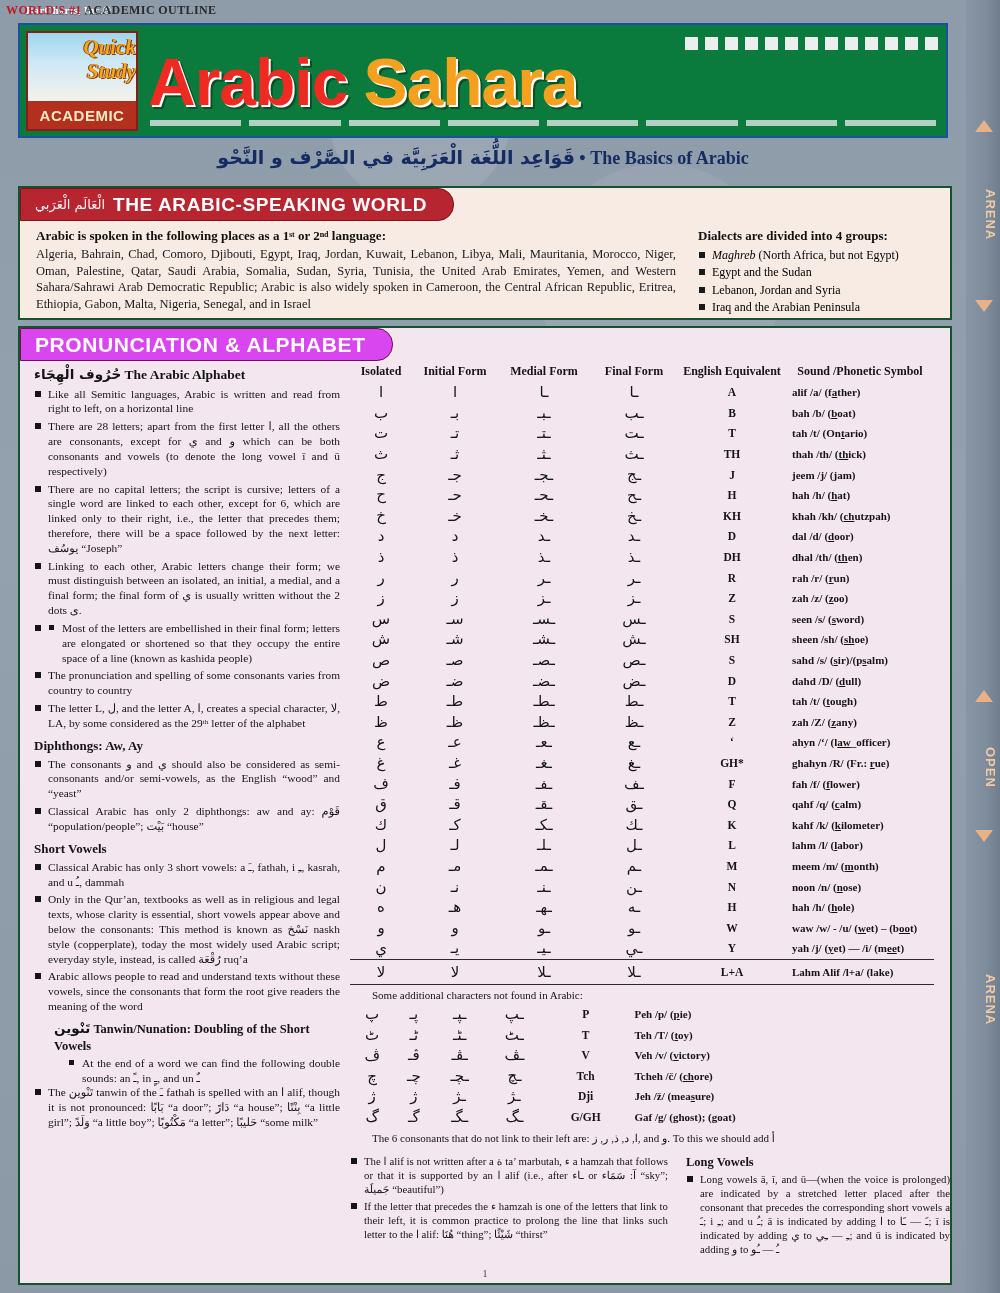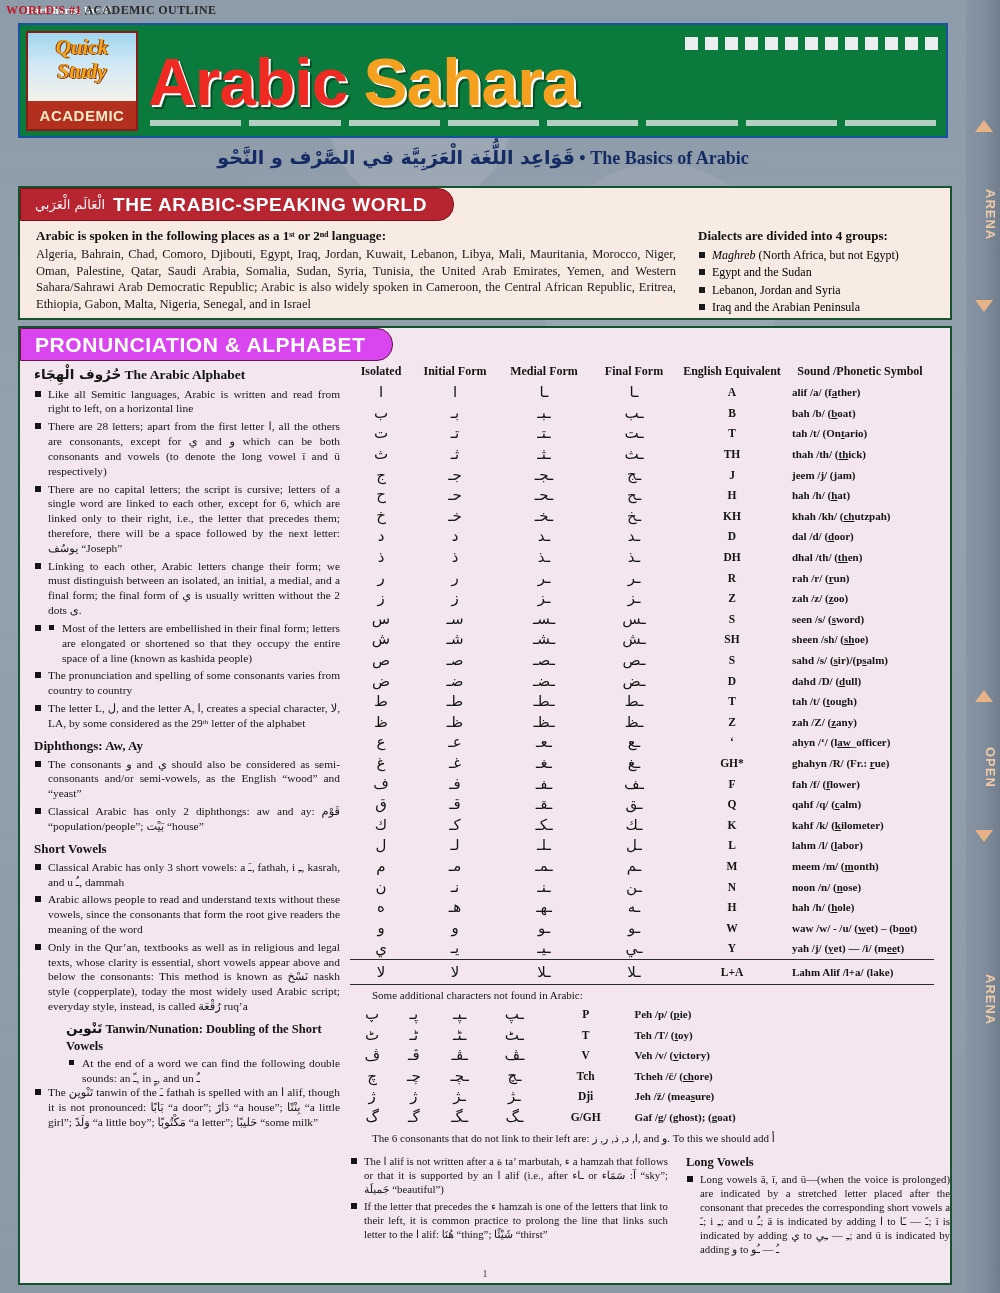--- a/index.html
+++ b/index.html
@@ -48,21 +48,21 @@
       linear-gradient(90deg, rgba(255,255,255,.10) 0 4%, rgba(0,0,0,0) 4.2%),
       repeating-linear-gradient(90deg, rgba(255,255,255,.05) 0 22px, rgba(0,0,0,.05) 22px 46px),
       radial-gradient(ellipse at 30% 40%, rgba(255,255,255,.10), rgba(0,0,0,0) 60%),
       linear-gradient(180deg,#0e8243 0%,#0a6f37 60%,#07House 100%);
     background-color:#0b7a3d;}
   .qs-logo{position:absolute;left:6px;top:6px;width:112px;height:100px;
     border:2px solid #8c1b1b;box-sizing:border-box;background:#86c8e8;overflow:hidden;}
   .qs-top{height:68px;
     background:linear-gradient(180deg,#9fd6ee 0%,#cfe8f5 45%,#f5f2ea 100%);
     position:relative;}
-  .qs-word{position:absolute;left:0;right:0;text-align:center;
+  .qs-word{position:absolute;left:0;right:0;text-align:right;
     font-family:"Liberation Serif", serif;font-style:italic;font-weight:bold;
     color:#f4a81e;font-size:21px;text-shadow:1px 1px 0 #8a3b10, -1px 0 0 #8a3b10;}
   .qs-q{top:2px;}
   .qs-s{top:26px;}
   .qs-acad{height:28px;background:#b3301f;color:#f7e9c4;
     font-family:"Liberation Sans", sans-serif;font-weight:bold;font-size:15px;
     letter-spacing:.5px;display:flex;align-items:center;justify-content:center;}
   .sq-row{position:absolute;top:12px;right:8px;display:flex;gap:7px;}
   .sq-row i{display:block;width:13px;height:13px;background:#eceff0;}
   .sq-row2{position:absolute;bottom:10px;left:130px;right:10px;display:flex;gap:8px;}
@@ -115,21 +115,21 @@
   .lcol h4{margin:7px 0 2px 0;font-size:13px;font-weight:bold;}
   .lcol .ar{font-size:13.5px;}
   ul.b1{list-style:none;margin:0 0 0 0;padding:0;}
   ul.b1>li{position:relative;padding-left:14px;margin-bottom:3px;text-align:justify;}
   ul.b1>li:before{content:"";position:absolute;left:1px;top:4px;
     width:6px;height:6px;background:#151515;}
   ul.b2{list-style:none;margin:2px 0 0 0;padding:0 0 0 14px;}
   ul.b2>li{position:relative;padding-left:14px;text-align:justify;}
   ul.b2>li:before{content:"";position:absolute;left:1px;top:4px;
     width:5px;height:5px;background:#151515;}
-  .tanwin-head{margin:6px 0 2px 32px;font-weight:bold;font-size:12.5px;}
+  .tanwin-head{margin:6px 0 2px 20px;font-weight:bold;font-size:12.5px;}
 
   
   .tbl-wrap{position:absolute;left:330px;top:36px;width:584px;}
   table.alpha{border-collapse:collapse;width:584px;font-size:11px;color:#141414;}
   table.alpha th{font-weight:bold;font-size:12px;padding:0 0 3px 0;white-space:nowrap;}
   table.alpha td{padding:0;height:20.6px;vertical-align:middle;text-align:center;}
   .c-iso,.c-ini,.c-med,.c-fin{font-size:15px;font-family:"DejaVu Sans", sans-serif;}
   .c-eng{font-weight:bold;font-size:11.5px;}
   .c-snd{text-align:left!important;font-weight:bold;font-size:11px;padding-left:6px!important;}
   .c-snd u{text-decoration:underline;}
@@ -266,22 +266,22 @@
 
     <h4>Diphthongs: Aw, Ay</h4>
     <ul class="b1">
       <li>The consonants و and ي should also be considered as semi-consonants and/or semi-vowels, as the English “wood” and “yeast”</li>
       <li>Classical Arabic has only 2 diphthongs: aw and ay: قَوْم “population/people”; بَيْت “house”</li>
     </ul>
 
     <h4>Short Vowels</h4>
     <ul class="b1">
       <li>Classical Arabic has only 3 short vowels: a ـَ, fathah, i ـِ, kasrah, and u ـُ, dammah</li>
+      <li>Only in the Qur’an, textbooks as well as in religious and legal texts, whose clarity is essential, short vowels appear above and below the consonants: This method is known as نَسْخ naskh style (copperplate), today the most widely used Arabic script; everyday style, instead, is called رُقْعَة ruq’a</li>
       <li>Arabic allows people to read and understand texts without these vowels, since the consonants that form the root give readers the meaning of the word</li>
-      <li>Only in the Qur’an, textbooks as well as in religious and legal texts, whose clarity is essential, short vowels appear above and below the consonants: This method is known as نَسْخ naskh style (copperplate), today the most widely used Arabic script; everyday style, instead, is called رُقْعَة ruq’a</li>
     </ul>
 
     <div class="tanwin-head">
       <span class="ar">تَنْوين</span>
       <span>Tanwin/Nunation: Doubling of the Short Vowels</span>
     </div>
     <ul class="b2" style="margin-left:20px">
       <li>At the end of a word we can find the following double sounds: an ـً, in ـٍ, and un ـٌ</li>
     </ul>
     <ul class="b1">

